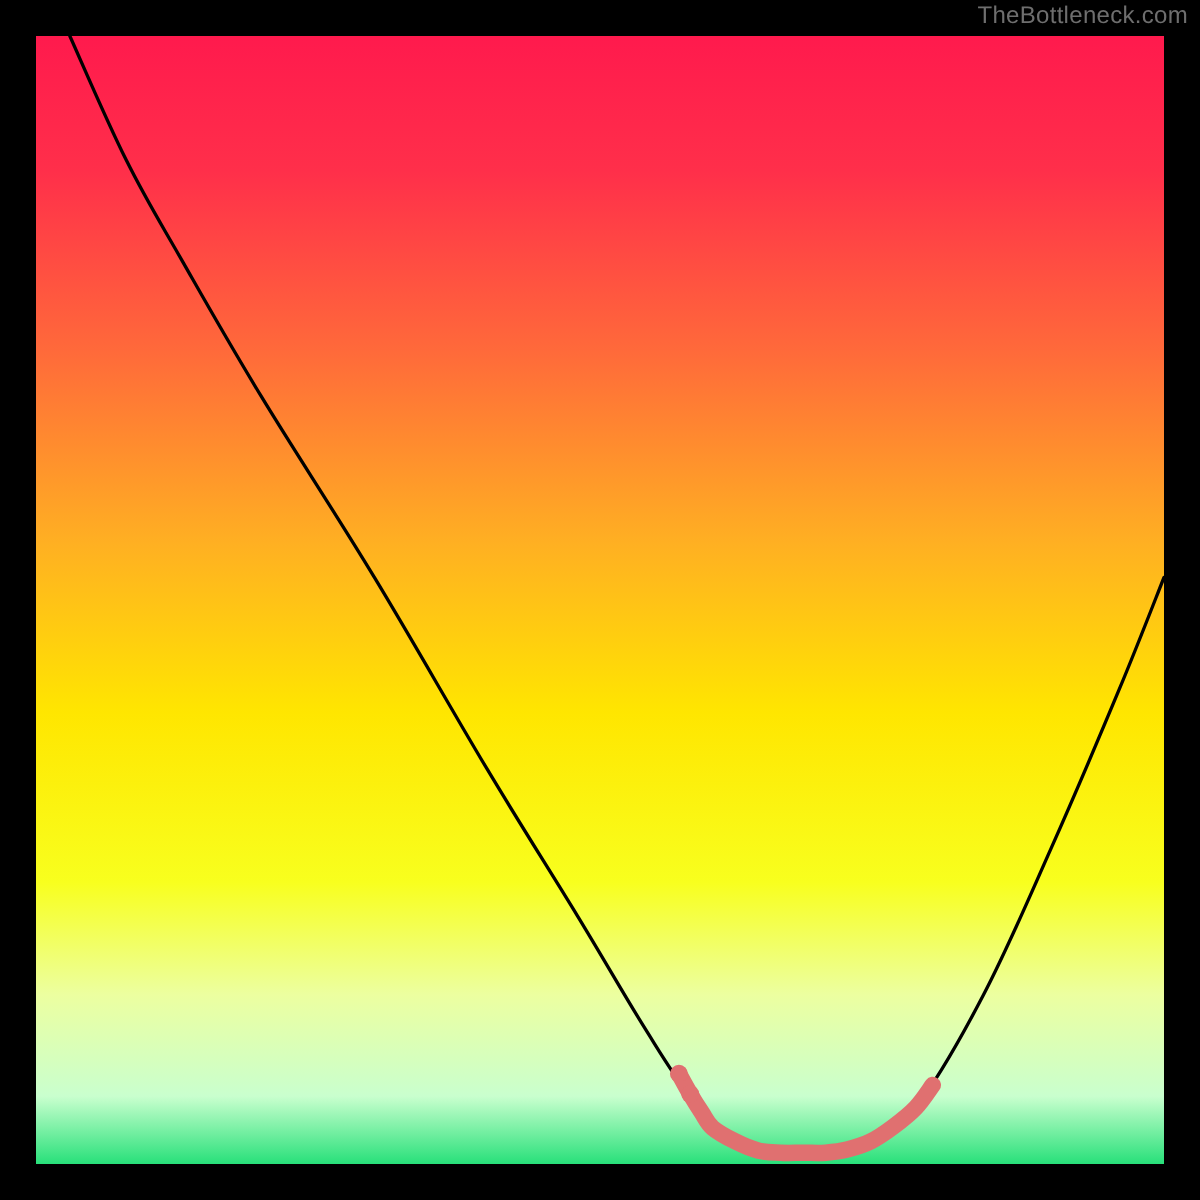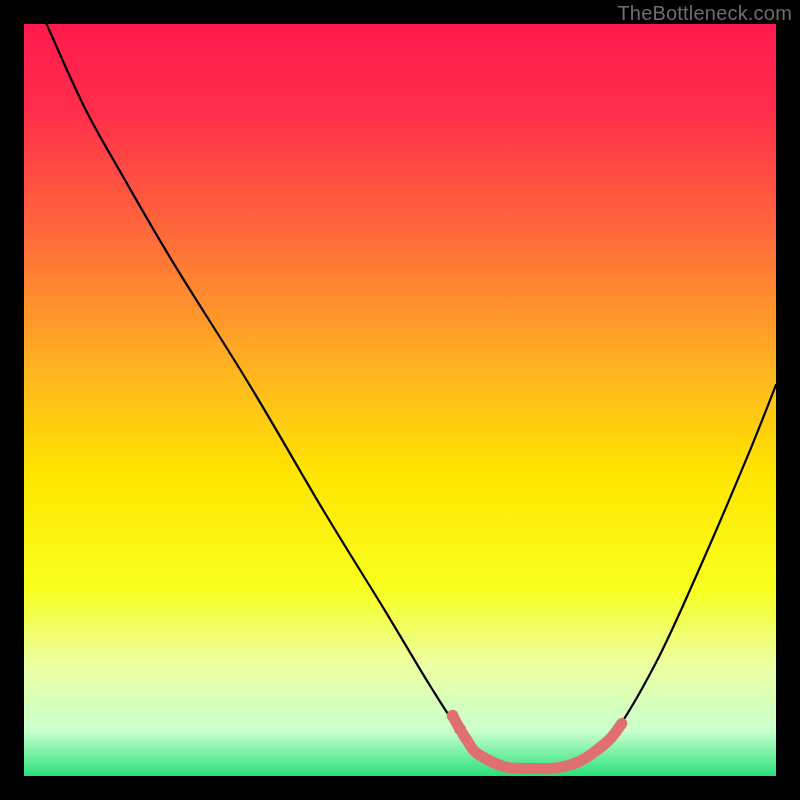--- a/index.html
+++ b/index.html
@@ -15,21 +15,21 @@
     position: relative;
     width: 800px;
     height: 800px;
     background: #000;
   }
   .watermark {
     position: absolute;
     top: 2px;
     right: 8px;
     color: #6e6e6e;
-    font-size: 20px;
+    font-size: 16px;
     font-weight: 500;
     z-index: 10;
     letter-spacing: 0.2px;
   }
   .plot-area {
     position: absolute;
     left: 24px;
     top: 24px;
     width: 752px;
     height: 752px;

